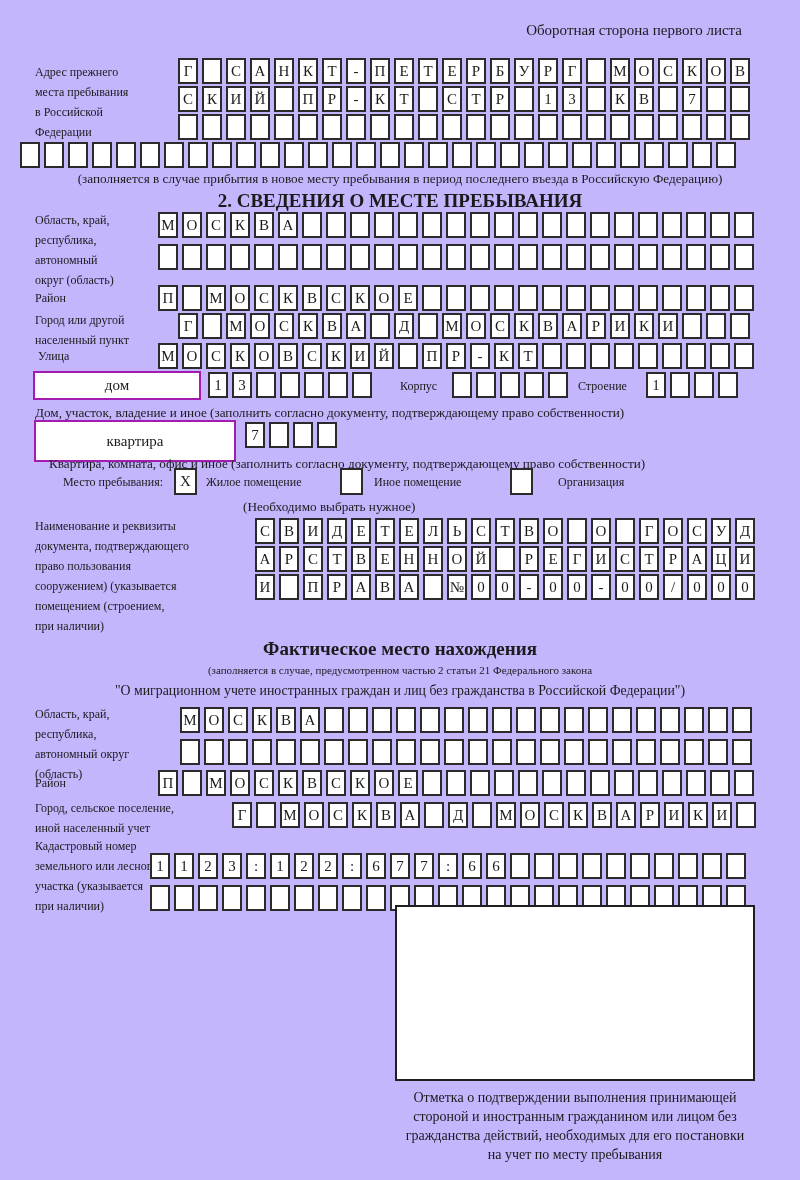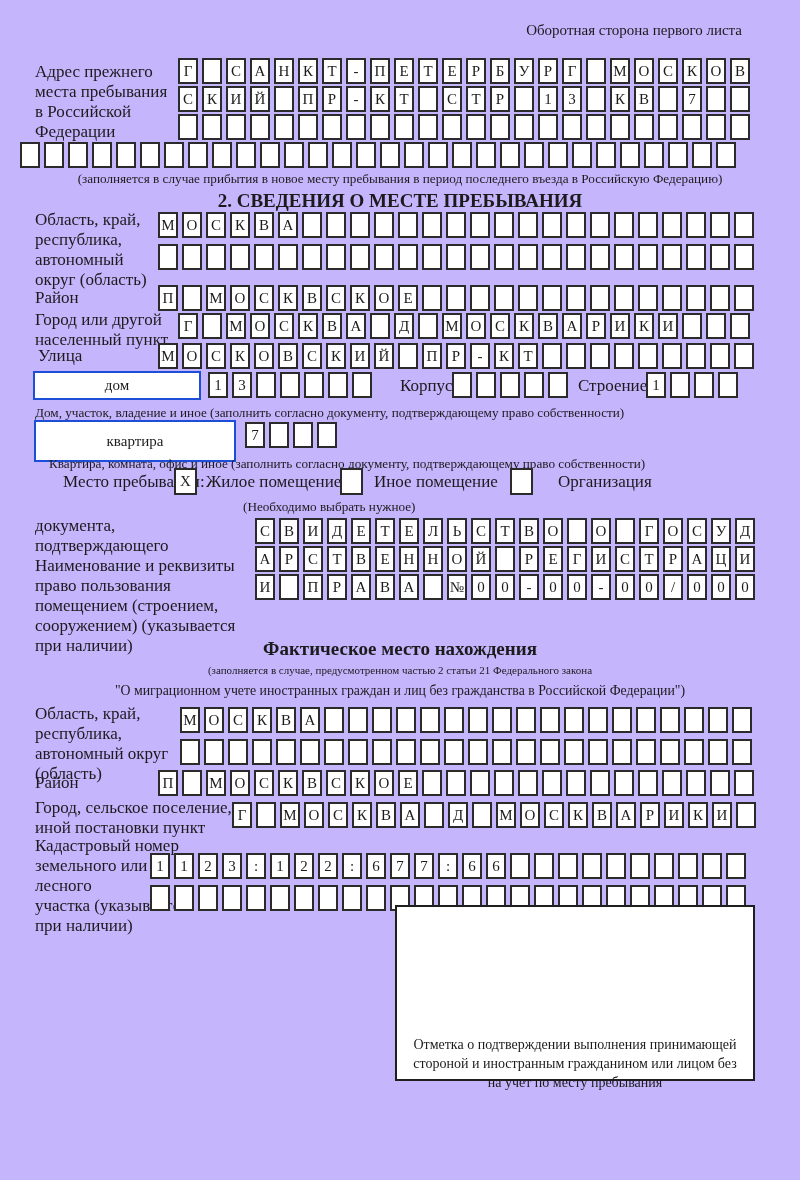--- a/index.html
+++ b/index.html
@@ -2,26 +2,26 @@
 <html><head>
 <meta charset="utf-8">
 <style>
   html,body{margin:0;padding:0;background:#ffffff;}
   body{width:800px;height:1180px;font-family:"Liberation Serif","DejaVu Serif",serif;color:#1b1b1b;}
   .sheet{position:relative;width:800px;height:1180px;background:#c4b5fd;overflow:hidden;}
   .abs{position:absolute;}
   .cells{display:flex;gap:4px;}
   .cell{flex:0 0 auto;width:20px;height:26px;box-sizing:border-box;border:2px solid #2b2b2b;
         display:flex;align-items:center;justify-content:center;font-size:15px;background:#fff;}
-  .lbl{font-size:17px;line-height:20px;}
+  .lbl{font-size:12px;line-height:20px;}
   .hnote{font-size:15px;}
   .title{font-size:19px;font-weight:700;text-align:center;}
   .cap{font-size:13.2px;line-height:17px;}
   .center{text-align:center;}
-  .wbox{box-sizing:border-box;border:2px solid #1d4ed8;display:flex;align-items:center;justify-content:center;
+  .wbox{box-sizing:border-box;border:2px solid #a21caf;display:flex;align-items:center;justify-content:center;
         font-size:15px;background:#fff;}
   .chk{width:23px;height:27px;box-sizing:border-box;border:2px solid #2b2b2b;display:flex;align-items:center;
        justify-content:center;font-size:15px;background:#fff;}
   .stamp{box-sizing:border-box;border:2px solid #1f1f1f;background:#fff;}
   .stampcap{font-size:14px;line-height:19px;text-align:center;}
 </style>
 </head>
 <body>
 
 <div class="sheet">
@@ -337,25 +337,25 @@
   <div class="lbl abs" style="left:35px;top:472px;margin-left:28px;">Место пребывания:</div>
   <div class="chk abs" style="left:174px;top:468px;">X</div>
   <div class="lbl abs" style="left:206px;top:472px;">Жилое помещение</div>
   <div class="chk abs" style="left:340px;top:468px;"></div>
   <div class="lbl abs" style="left:374px;top:472px;">Иное помещение</div>
   <div class="chk abs" style="left:510px;top:468px;"></div>
   <div class="lbl abs" style="left:558px;top:472px;">Организация</div>
   <div class="cap abs" style="left:243px;top:498px;">(Необходимо выбрать нужное)</div>
 
   <div class="lbl abs" style="left:35px;top:516px;width:215px;">
+      <div>Наименование и реквизиты</div>
       <div>документа, подтверждающего</div>
-      <div>Наименование и реквизиты</div>
       <div>право пользования</div>
+      <div>сооружением) (указывается</div>
       <div>помещением (строением,</div>
-      <div>сооружением) (указывается</div>
       <div>при наличии)</div>
     </div>
   <div class="cells abs" style="left:255px;top:518px;">
       <span class="cell">С</span>
       <span class="cell">В</span>
       <span class="cell">И</span>
       <span class="cell">Д</span>
       <span class="cell">Е</span>
       <span class="cell">Т</span>
       <span class="cell">Е</span>
@@ -508,21 +508,21 @@
       <span class="cell"></span>
       <span class="cell"></span>
       <span class="cell"></span>
       <span class="cell"></span>
       <span class="cell"></span>
       <span class="cell"></span>
     </div>
 
   <div class="lbl abs" style="left:35px;top:798px;width:200px;">
       <div>Город, сельское поселение,</div>
-      <div>иной постановки пункт</div>
+      <div>иной населенный учет</div>
     </div>
   <div class="cells abs" style="left:232px;top:802px;">
       <span class="cell">Г</span>
       <span class="cell"></span>
       <span class="cell">М</span>
       <span class="cell">О</span>
       <span class="cell">С</span>
       <span class="cell">К</span>
       <span class="cell">В</span>
       <span class="cell">А</span>
@@ -597,19 +597,20 @@
       <span class="cell"></span>
       <span class="cell"></span>
       <span class="cell"></span>
       <span class="cell"></span>
       <span class="cell"></span>
       <span class="cell"></span>
       <span class="cell"></span>
     </div>
 
   <div class="stamp abs" style="left:395px;top:905px;width:360px;height:176px;"></div>
-  <div class="stampcap abs" style="left:383px;top:1035px;width:384px;">
+  <div class="stampcap abs" style="left:383px;top:1088px;width:384px;">
       <div>Отметка о подтверждении выполнения принимающей</div>
       <div>стороной и иностранным гражданином или лицом без</div>
+      <div>гражданства действий, необходимых для его постановки</div>
       <div>на учет по месту пребывания</div>
     </div>
 
 </div>
 
 </body></html>

